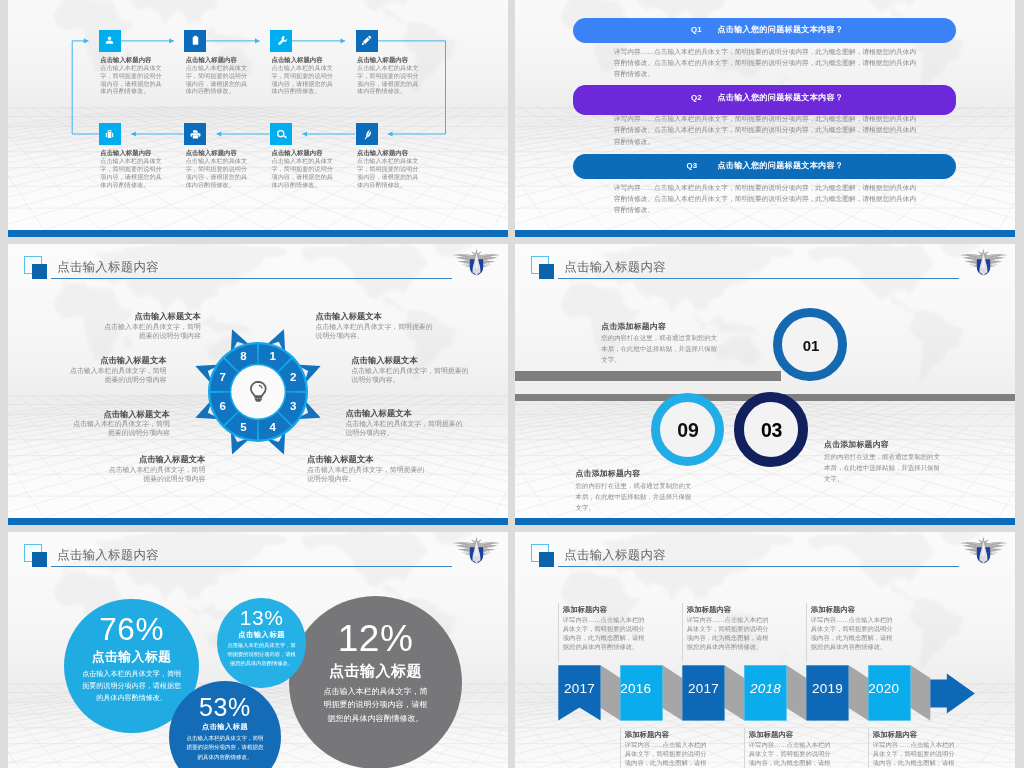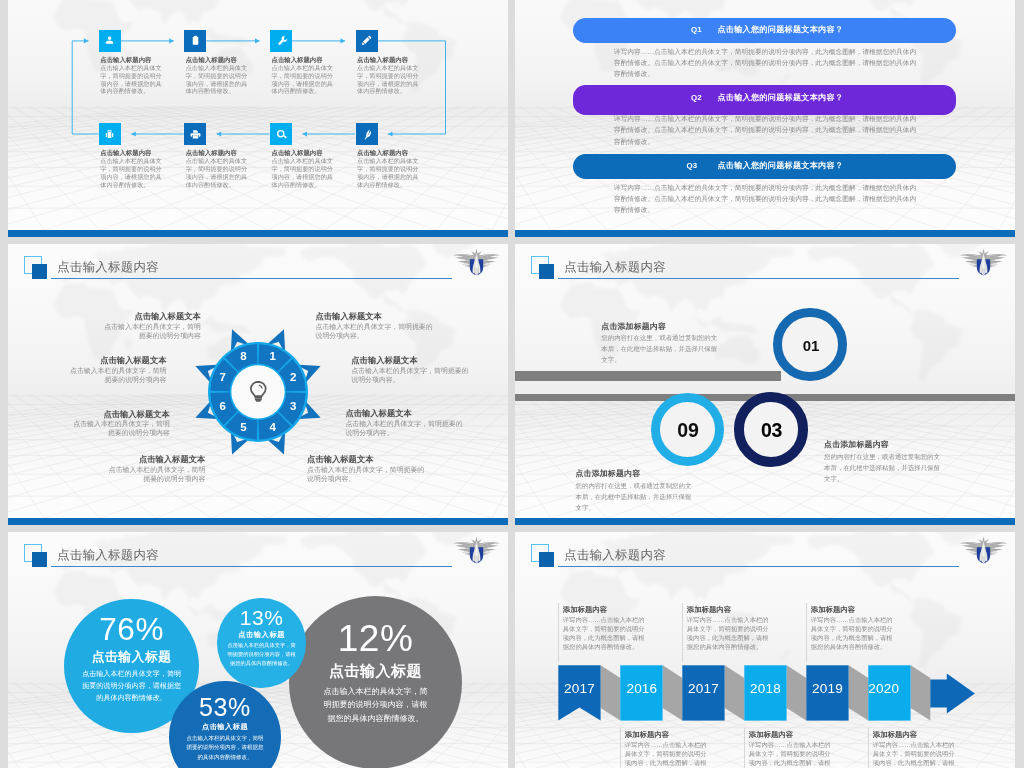--- a/index.html
+++ b/index.html
@@ -389,29 +389,29 @@
           <rect x="105.3" y="133.3" width="42.3" height="55.3" fill="#0aaceb"></rect>
           <rect x="167.3" y="133.3" width="42.3" height="55.3" fill="#0d69b7"></rect>
           <rect x="229.3" y="133.3" width="42.3" height="55.3" fill="#0aaceb"></rect>
           <rect x="291.3" y="133.3" width="42.3" height="55.3" fill="#0d69b7"></rect>
           <rect x="353.3" y="133.3" width="42.3" height="55.3" fill="#0aaceb"></rect>
         </svg>
         <div style="position:absolute;left:43.3px;top:149.3px;width:42.3px;text-align:center;font-size:13.5px;font-weight:400;color:#fff;line-height:16px;letter-spacing:.2px;">2017</div>
         <div style="position:absolute;left:42.8px;top:71px;width:1px;height:59px;background:#d7d7d7;"></div>
         <div style="position:absolute;left:47.8px;top:73px;width:90px;font-size:7.4px;font-weight:700;color:#4f4f4f;white-space:nowrap;">添加标题内容</div>
         <div style="position:absolute;left:47.8px;top:82.5px;width:82px;font-size:6.3px;line-height:9.1px;color:#8d8d8d;">详写内容……点击输入本栏的具体文字，简明扼要的说明分项内容，此为概念图解，请根据您的具体内容酌情修改。</div>
-        <div style="position:absolute;left:105.3px;top:149.3px;width:37px;text-align:right;font-size:13.5px;font-weight:400;color:#fff;line-height:16px;letter-spacing:.2px;">2016</div>
+        <div style="position:absolute;left:105.3px;top:149.3px;width:37px;text-align:left;font-size:13.5px;font-weight:400;color:#fff;line-height:16px;letter-spacing:.2px;">2016</div>
         <div style="position:absolute;left:104.8px;top:196px;width:1px;height:59px;background:#d7d7d7;"></div>
         <div style="position:absolute;left:109.8px;top:198px;width:90px;font-size:7.4px;font-weight:700;color:#4f4f4f;white-space:nowrap;">添加标题内容</div>
         <div style="position:absolute;left:109.8px;top:207.5px;width:82px;font-size:6.3px;line-height:9.1px;color:#8d8d8d;">详写内容……点击输入本栏的具体文字，简明扼要的说明分项内容，此为概念图解，请根据您的具体内容酌情修改。</div>
         <div style="position:absolute;left:167.3px;top:149.3px;width:42.3px;text-align:center;font-size:13.5px;font-weight:400;color:#fff;line-height:16px;letter-spacing:.2px;">2017</div>
         <div style="position:absolute;left:166.8px;top:71px;width:1px;height:59px;background:#d7d7d7;"></div>
         <div style="position:absolute;left:171.8px;top:73px;width:90px;font-size:7.4px;font-weight:700;color:#4f4f4f;white-space:nowrap;">添加标题内容</div>
         <div style="position:absolute;left:171.8px;top:82.5px;width:82px;font-size:6.3px;line-height:9.1px;color:#8d8d8d;">详写内容……点击输入本栏的具体文字，简明扼要的说明分项内容，此为概念图解，请根据您的具体内容酌情修改。</div>
-        <div style="position:absolute;left:229.3px;top:149.3px;width:42.3px;text-align:center;font-size:13.5px;font-weight:400;color:#fff;line-height:16px;letter-spacing:.2px;">2018</div>
+        <div style="position:absolute;left:229.3px;top:149.3px;width:42.3px;text-align:center;font-size:13.5px;font-weight:400;color:#fff;line-height:16px;letter-spacing:.2px;font-style:italic;">2018</div>
         <div style="position:absolute;left:228.8px;top:196px;width:1px;height:59px;background:#d7d7d7;"></div>
         <div style="position:absolute;left:233.8px;top:198px;width:90px;font-size:7.4px;font-weight:700;color:#4f4f4f;white-space:nowrap;">添加标题内容</div>
         <div style="position:absolute;left:233.8px;top:207.5px;width:82px;font-size:6.3px;line-height:9.1px;color:#8d8d8d;">详写内容……点击输入本栏的具体文字，简明扼要的说明分项内容，此为概念图解，请根据您的具体内容酌情修改。</div>
         <div style="position:absolute;left:291.3px;top:149.3px;width:42.3px;text-align:center;font-size:13.5px;font-weight:400;color:#fff;line-height:16px;letter-spacing:.2px;">2019</div>
         <div style="position:absolute;left:290.8px;top:71px;width:1px;height:59px;background:#d7d7d7;"></div>
         <div style="position:absolute;left:295.8px;top:73px;width:90px;font-size:7.4px;font-weight:700;color:#4f4f4f;white-space:nowrap;">添加标题内容</div>
         <div style="position:absolute;left:295.8px;top:82.5px;width:82px;font-size:6.3px;line-height:9.1px;color:#8d8d8d;">详写内容……点击输入本栏的具体文字，简明扼要的说明分项内容，此为概念图解，请根据您的具体内容酌情修改。</div>
         <div style="position:absolute;left:353.3px;top:149.3px;width:24px;text-align:center;font-size:13.5px;font-weight:400;color:#fff;line-height:16px;letter-spacing:.2px;">2020</div>
         <div style="position:absolute;left:352.8px;top:196px;width:1px;height:59px;background:#d7d7d7;"></div>
         <div style="position:absolute;left:357.8px;top:198px;width:90px;font-size:7.4px;font-weight:700;color:#4f4f4f;white-space:nowrap;">添加标题内容</div>

